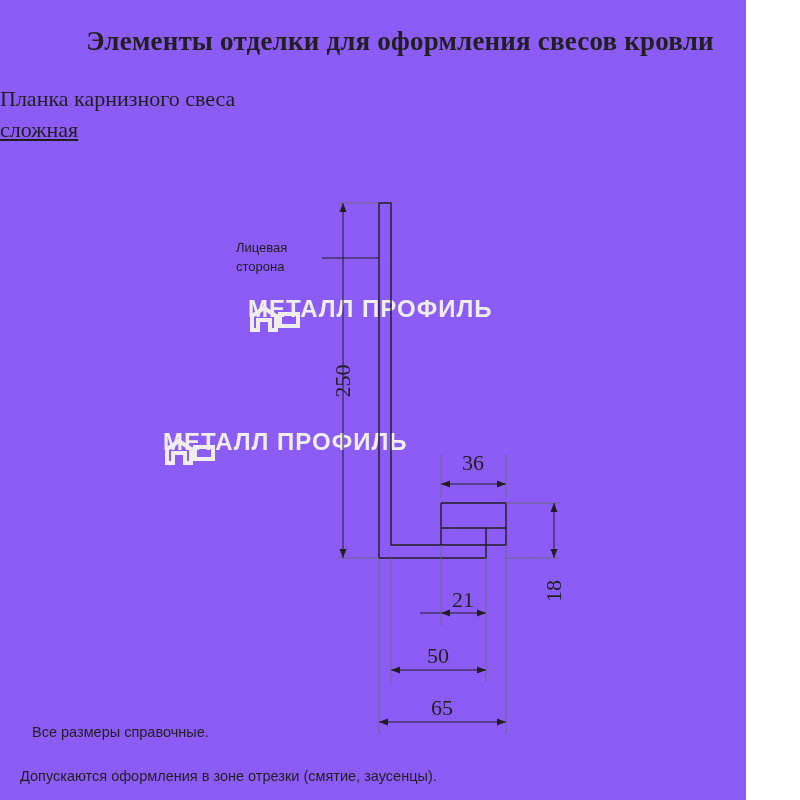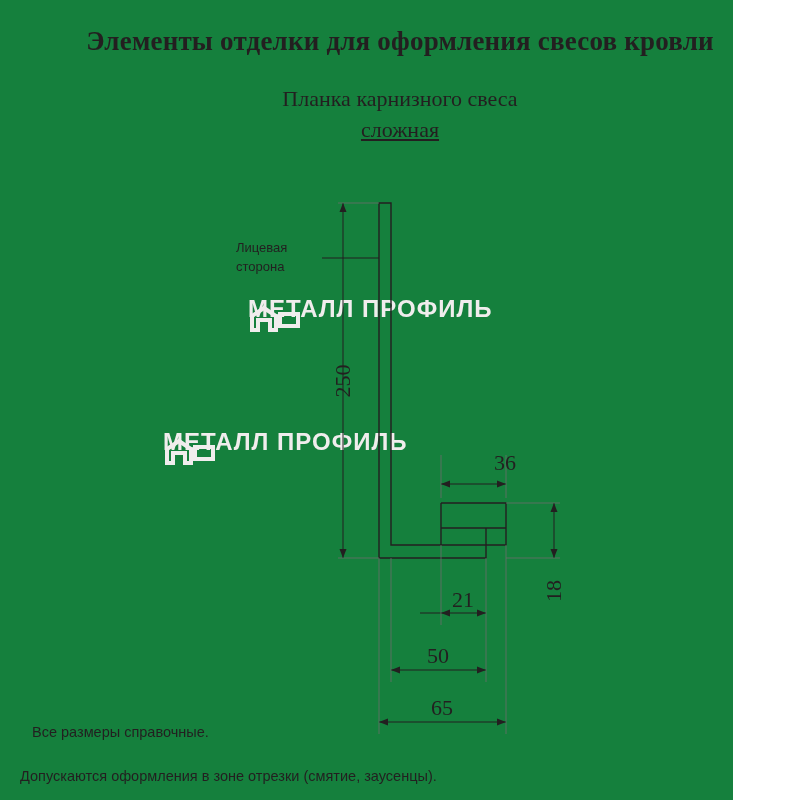--- a/index.html
+++ b/index.html
@@ -4,44 +4,45 @@
 <style>
   html, body {
     margin: 0;
     padding: 0;
     background: #ffffff;
   }
   #page {
     position: relative;
     width: 733px;
     height: 800px;
-    background: #15803d;
+    background: #8b5cf6;
     overflow: hidden;
     font-family: "Liberation Serif", serif;
     color: #231f20;
+    padding-left: 13px;
   }
 
   
   .main-title {
     position: absolute;
     top: 26px;
     left: 0;
     width: 800px;
     text-align: center;
     font-family: "Liberation Serif", serif;
     font-size: 27px;
     font-weight: bold;
     letter-spacing: 0.2px;
     color: #231f20;
   }
   .sub-title {
     position: absolute;
     left: 0;
     width: 800px;
-    text-align: center;
+    text-align: left;
     font-family: "Liberation Serif", serif;
     font-size: 22px;
     color: #231f20;
   }
   .sub-title.l1 { top: 86px; }
   .sub-title.l2 { top: 117px; text-decoration: underline; }
   .sub-title.l3 { top: 154px; }
 
   
   .watermark {
@@ -176,21 +177,21 @@
     <path d="M506,722 l-9,-3.5 l0,7 z" fill="#231f20"></path>
   </svg>
 
   <div class="callout-text" style="left:236px; top:238px; width:90px;">
     <span>Лицевая</span><br>
     <span>сторона</span>
   </div>
 
   <div class="dim-text vert" style="left:313px; top:368px; width:60px;">250</div>
 
-  <div class="dim-text" style="left:443px; top:450px; width:60px;margin-left:32px;">36</div>
+  <div class="dim-text" style="left:443px; top:450px; width:60px;">36</div>
 
   <div class="dim-text vert" style="left:524px; top:578px; width:60px;">18</div>
 
   <div class="dim-text" style="left:433px; top:587px; width:60px;">21</div>
 
   <div class="dim-text" style="left:408px; top:643px; width:60px;">50</div>
 
   <div class="dim-text" style="left:412px; top:695px; width:60px;">65</div>
 
   <div class="footer-note n1">Все размеры справочные.</div>

